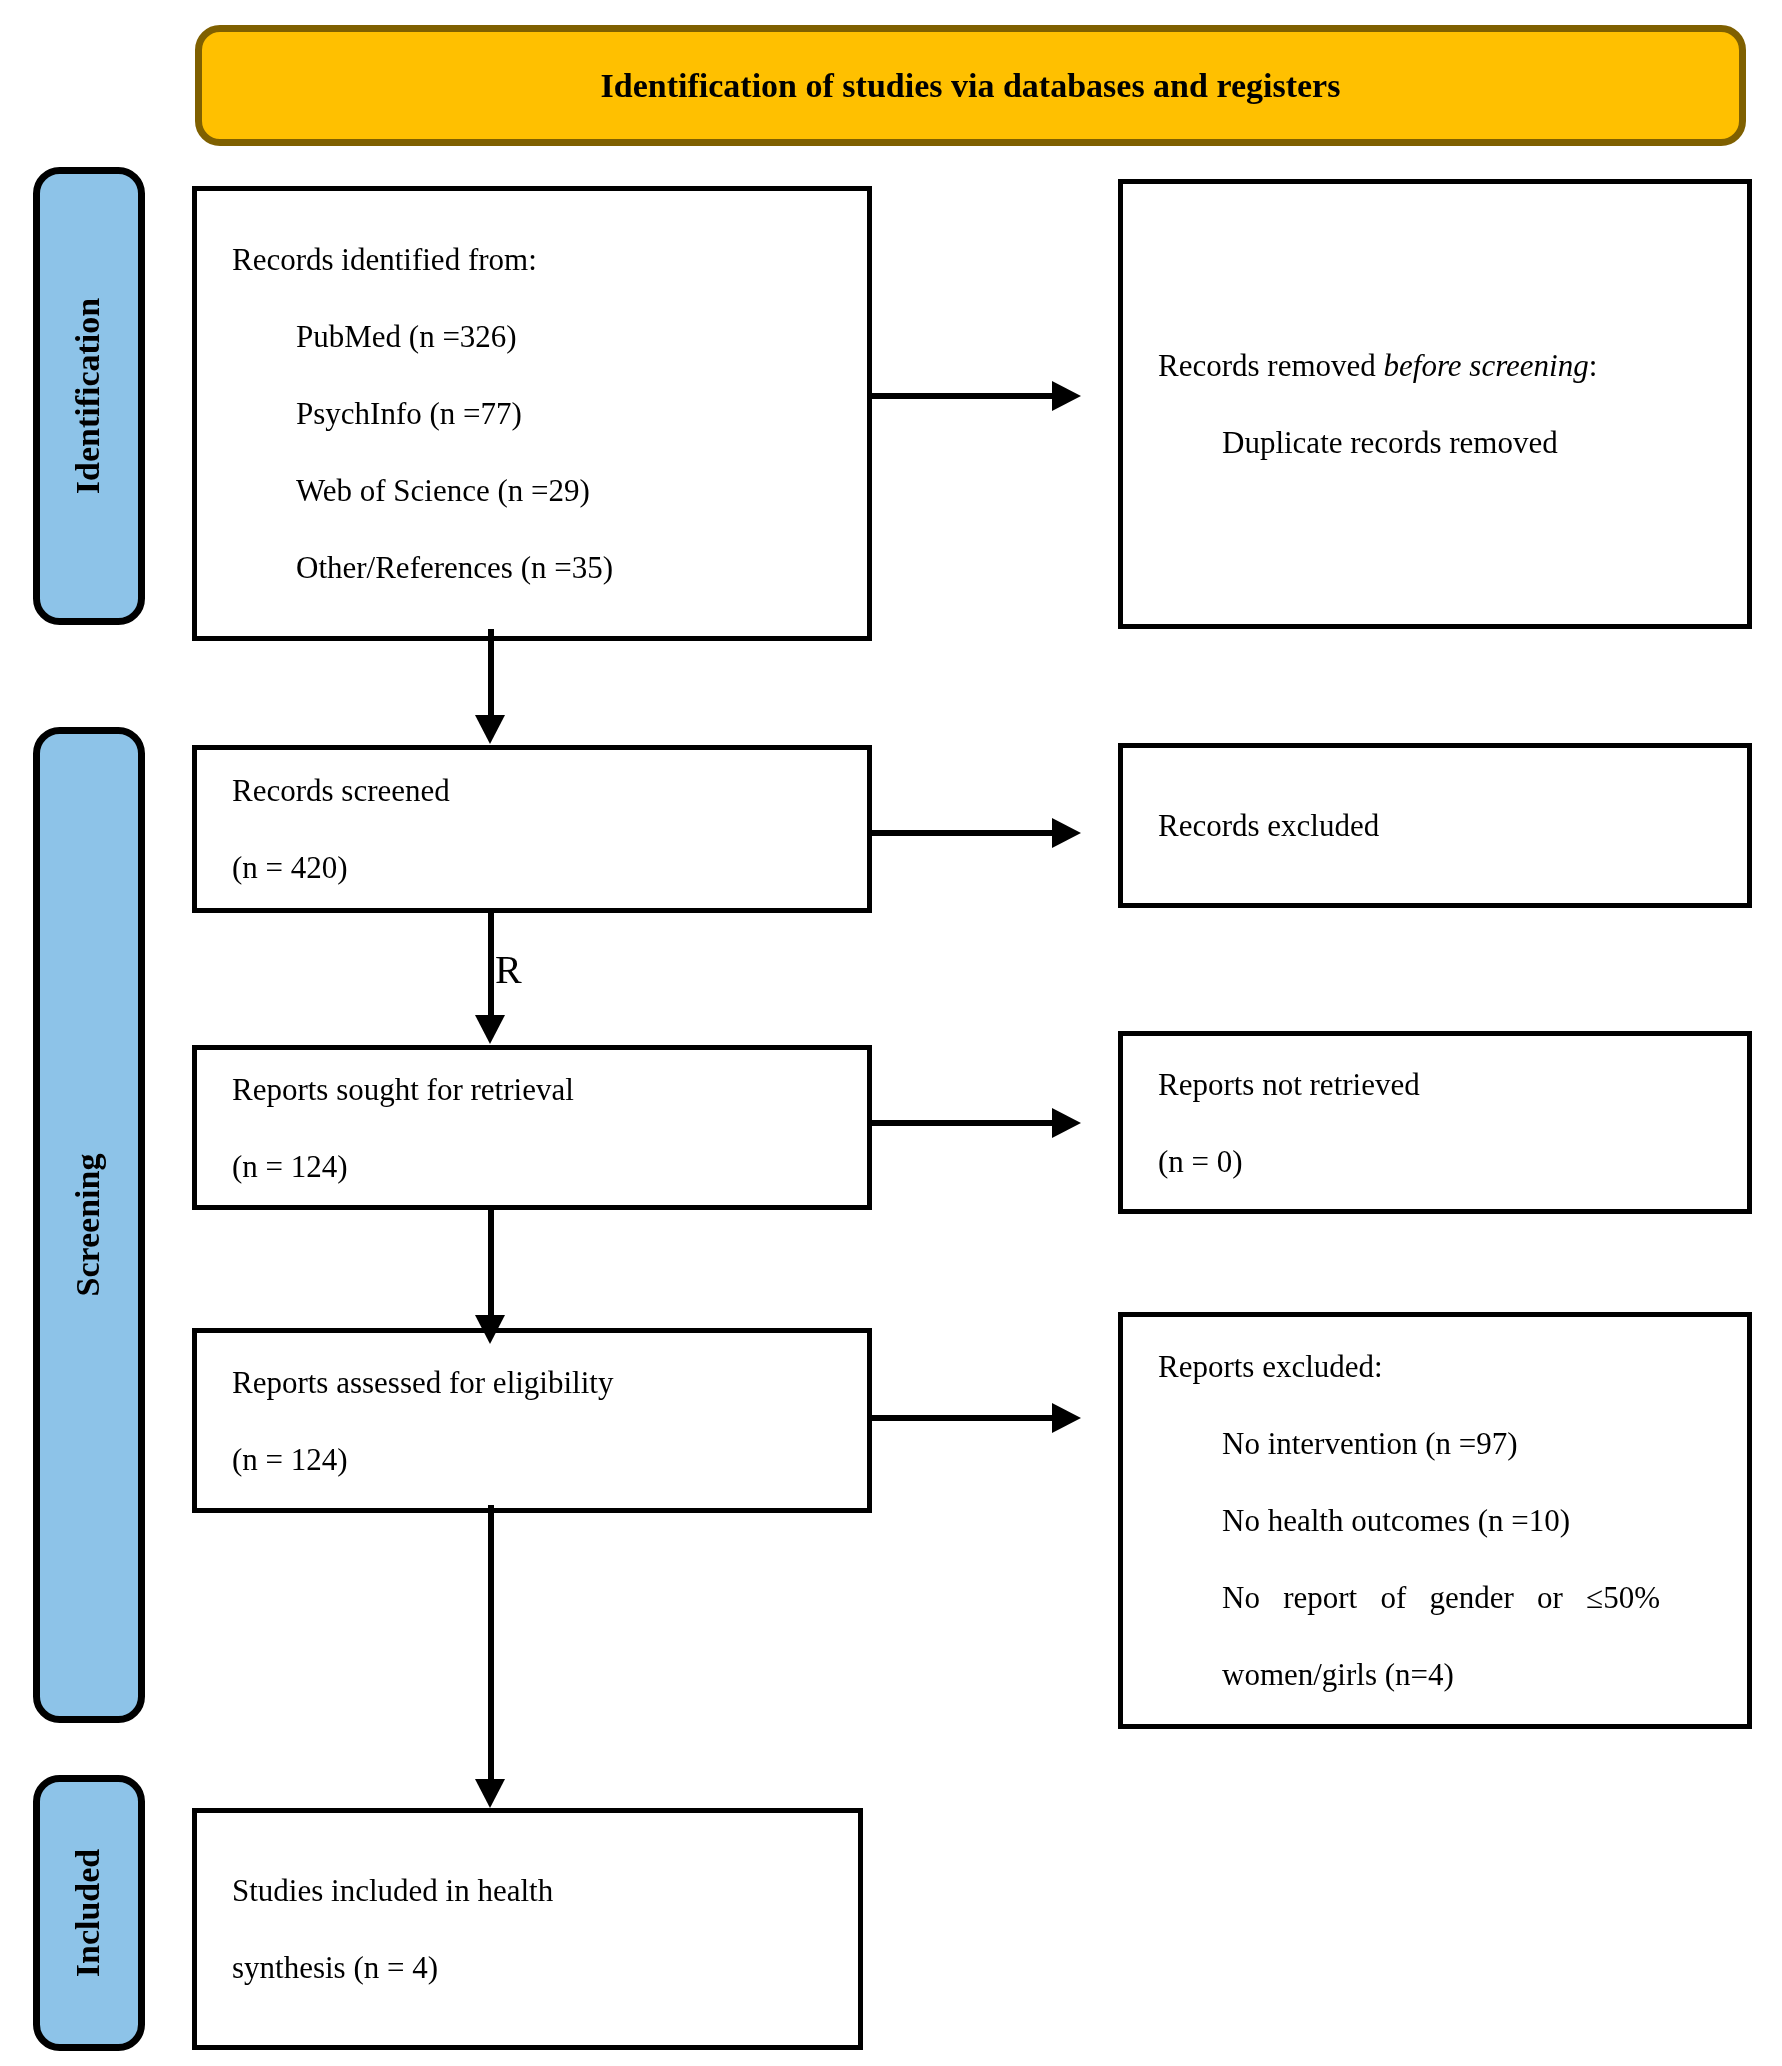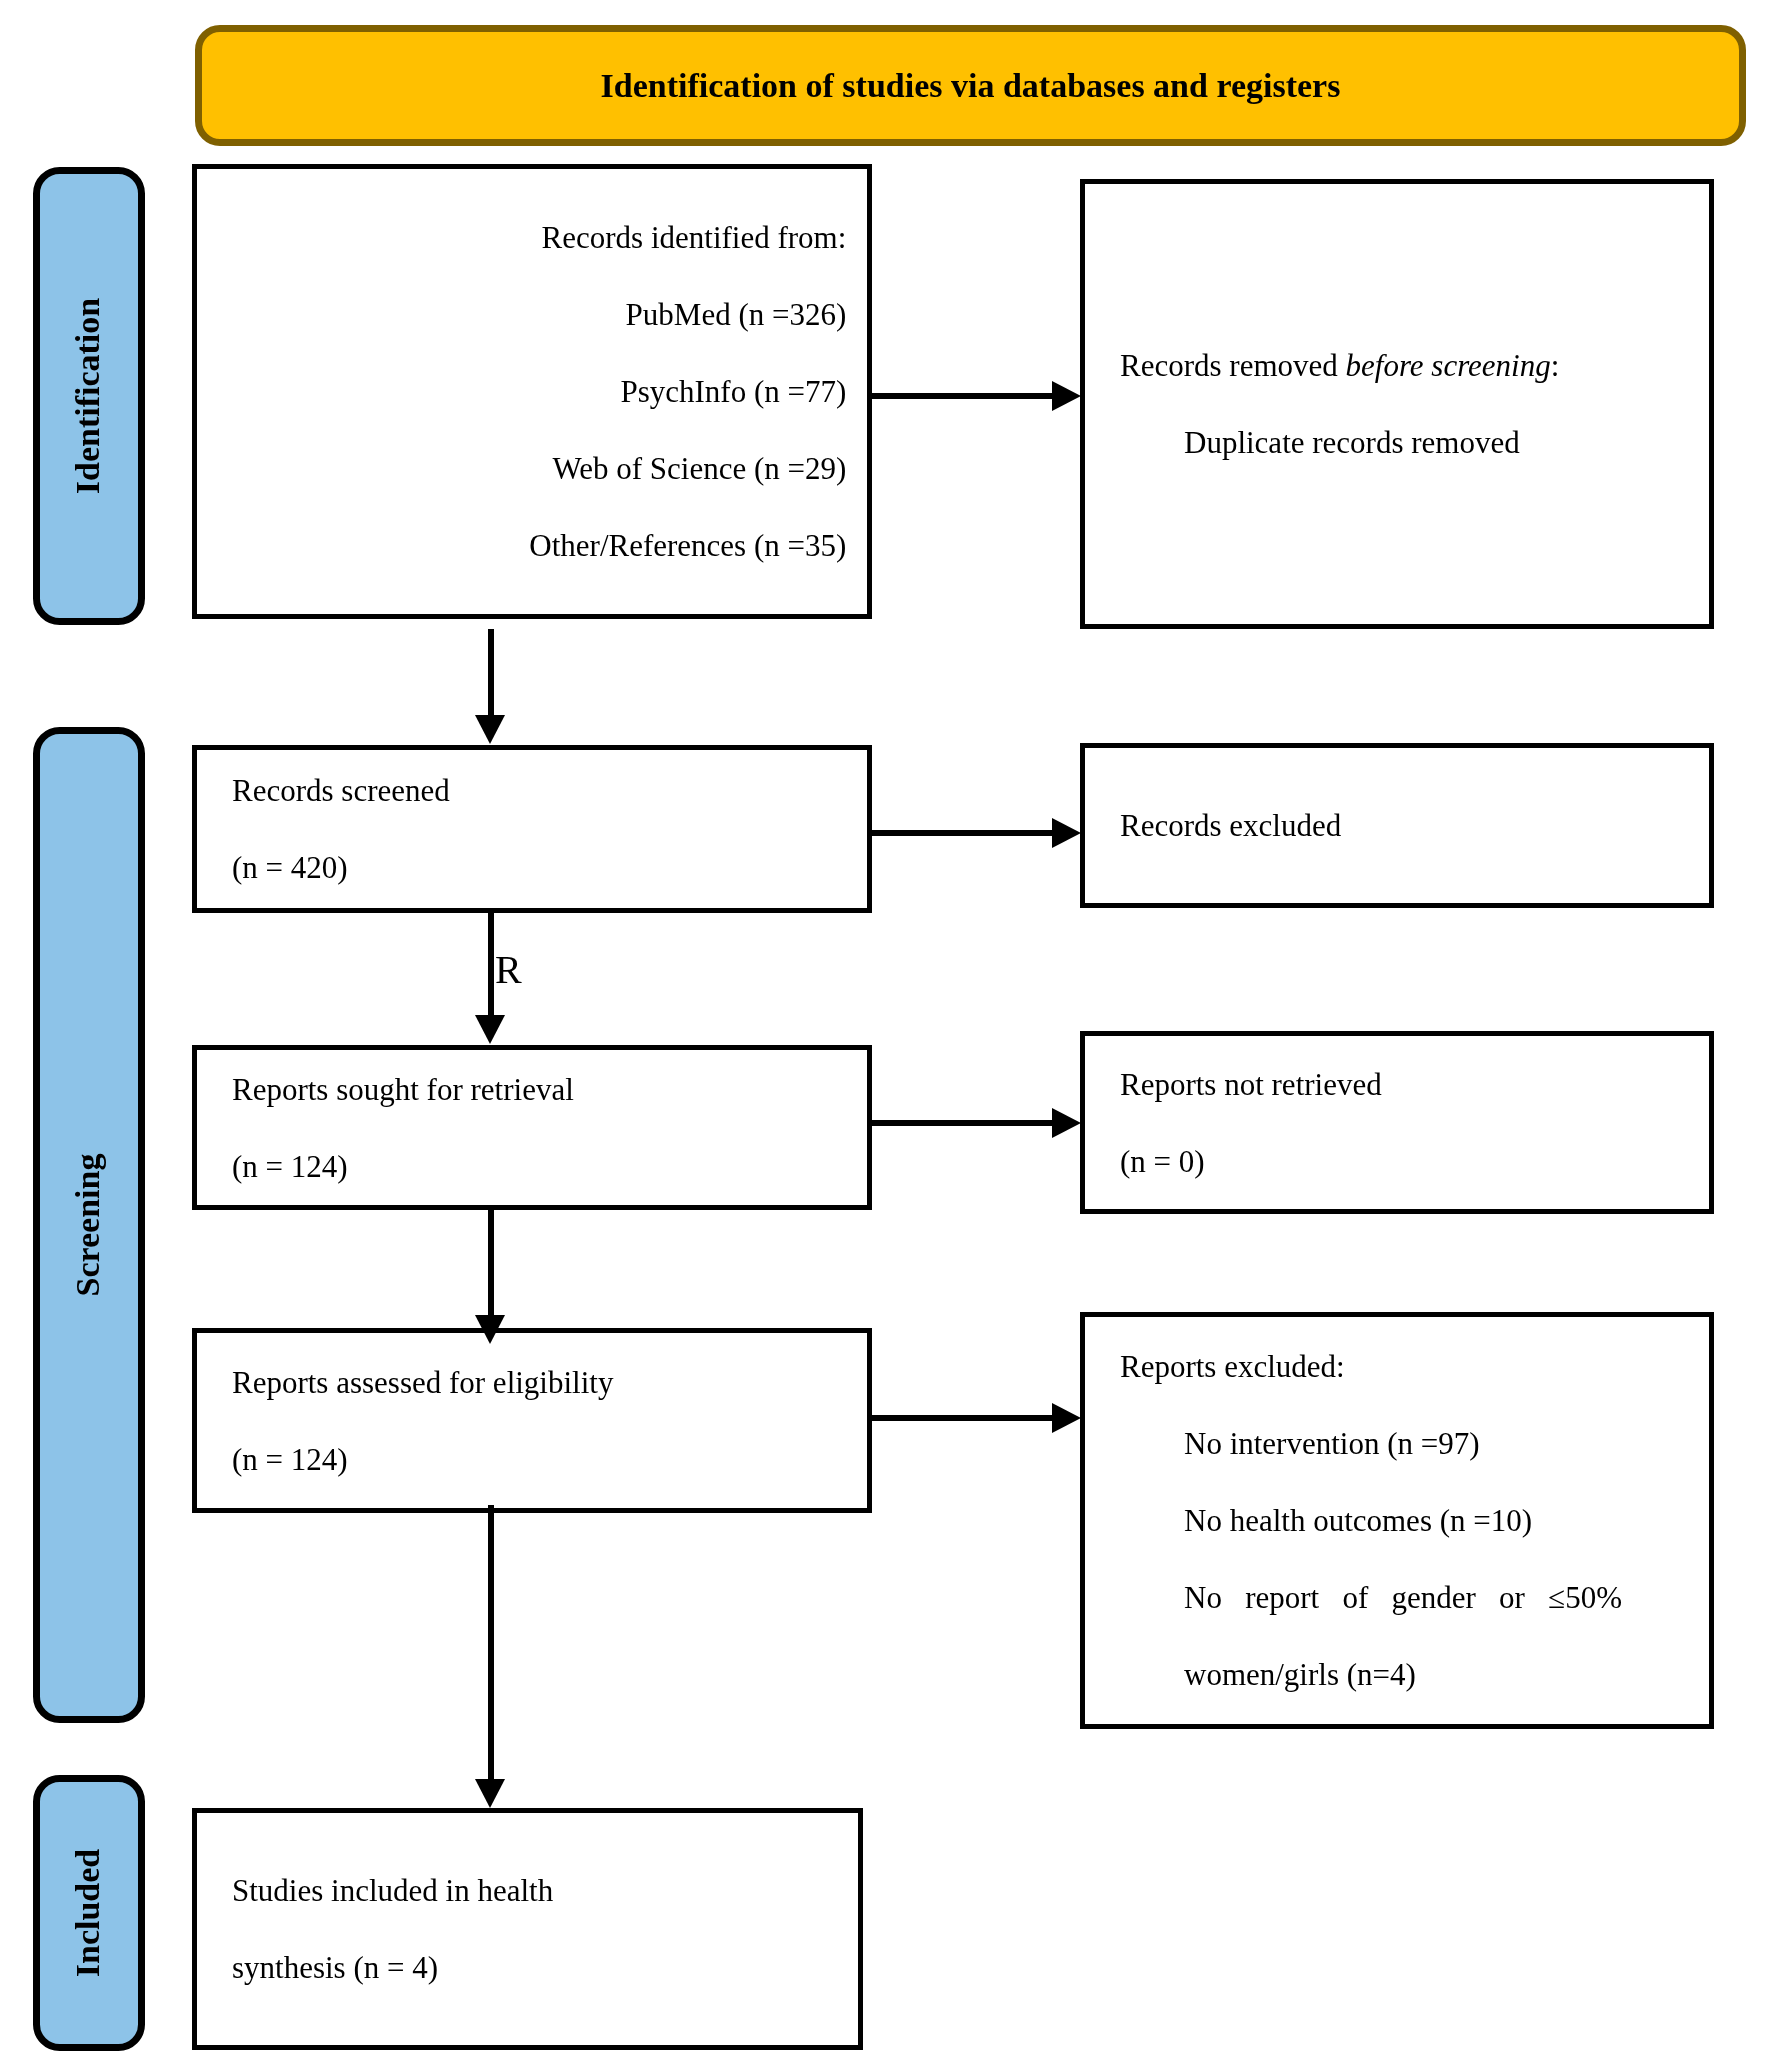--- a/index.html
+++ b/index.html
@@ -60,22 +60,22 @@
     border:5.9px solid var(--line-color);
     display:flex; flex-direction:column; justify-content:center;
     padding:5.9px 20.7px 5.9px 35px;
     font-size:31px;
     line-height:77px;
   }
   .box .line{white-space:nowrap;}
   .box .indent{padding-left:64px;}
   .box .spread{word-spacing:0.5em;}
   .col-left{left:192px; width:680px;}
-  .col-right{left:1080px; width:634px;}
-  .box-records-identified{top:164px; height:455px;text-align:right;}
+  .col-right{left:1118px; width:634px;}
+  .box-records-identified{top:186px; height:455px;}
   .box-records-removed{top:179px; height:450px;}
   .box-records-screened{top:745px; height:168px;}
   .box-records-excluded{top:743px; height:165px;}
   .box-reports-sought{top:1045px; height:165px;}
   .box-reports-not-retrieved{top:1031px; height:183px;}
   .box-reports-assessed{top:1311px; height:185px;margin-top:17px;}
   .box-reports-excluded{top:1312px; height:417px;}
   .box-studies-included{top:1808px; height:242px; width:671px;}
   
   .vline{position:absolute; left:488px; width:5.9px; background:var(--line-color);}

